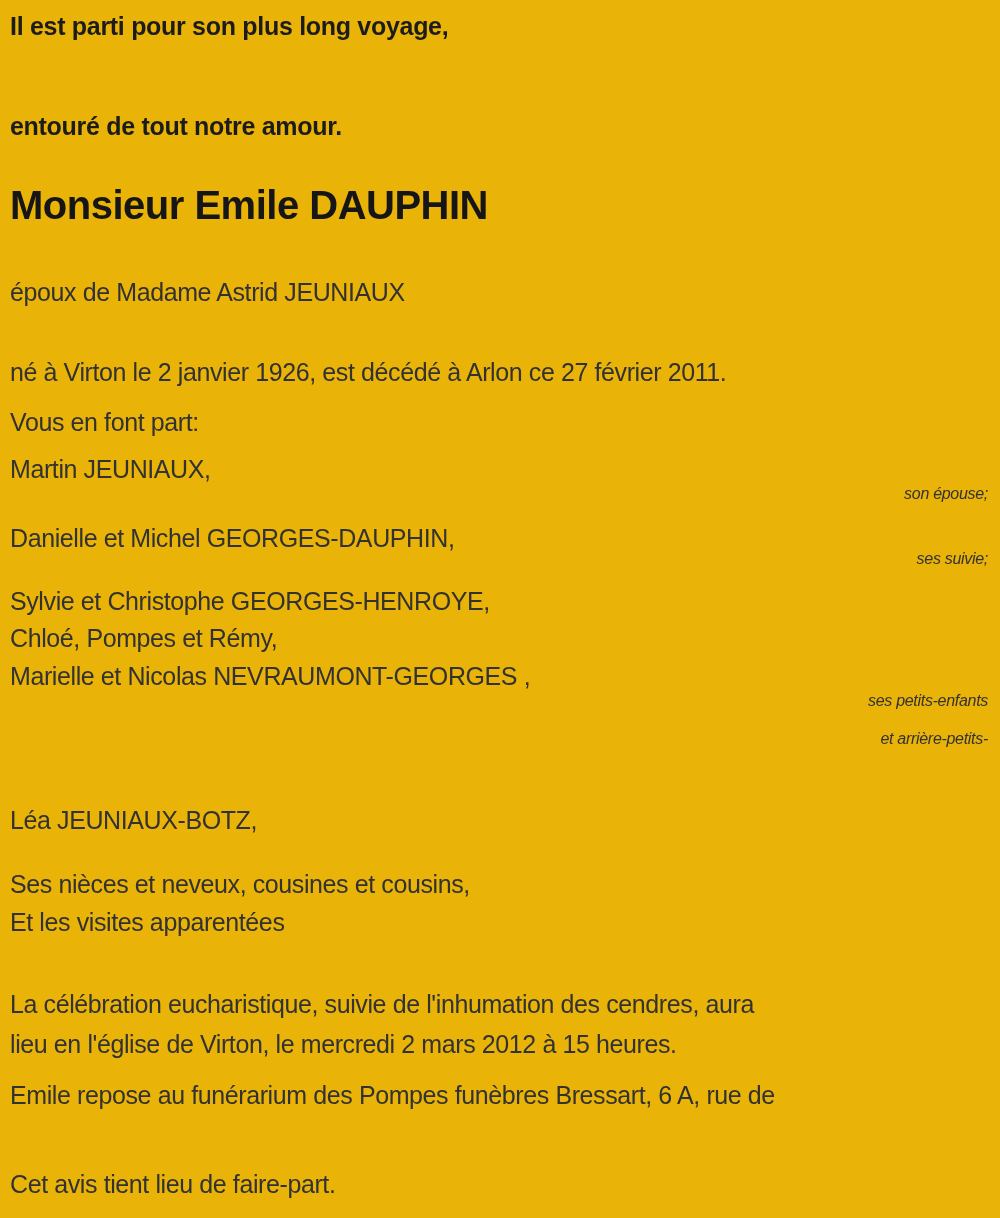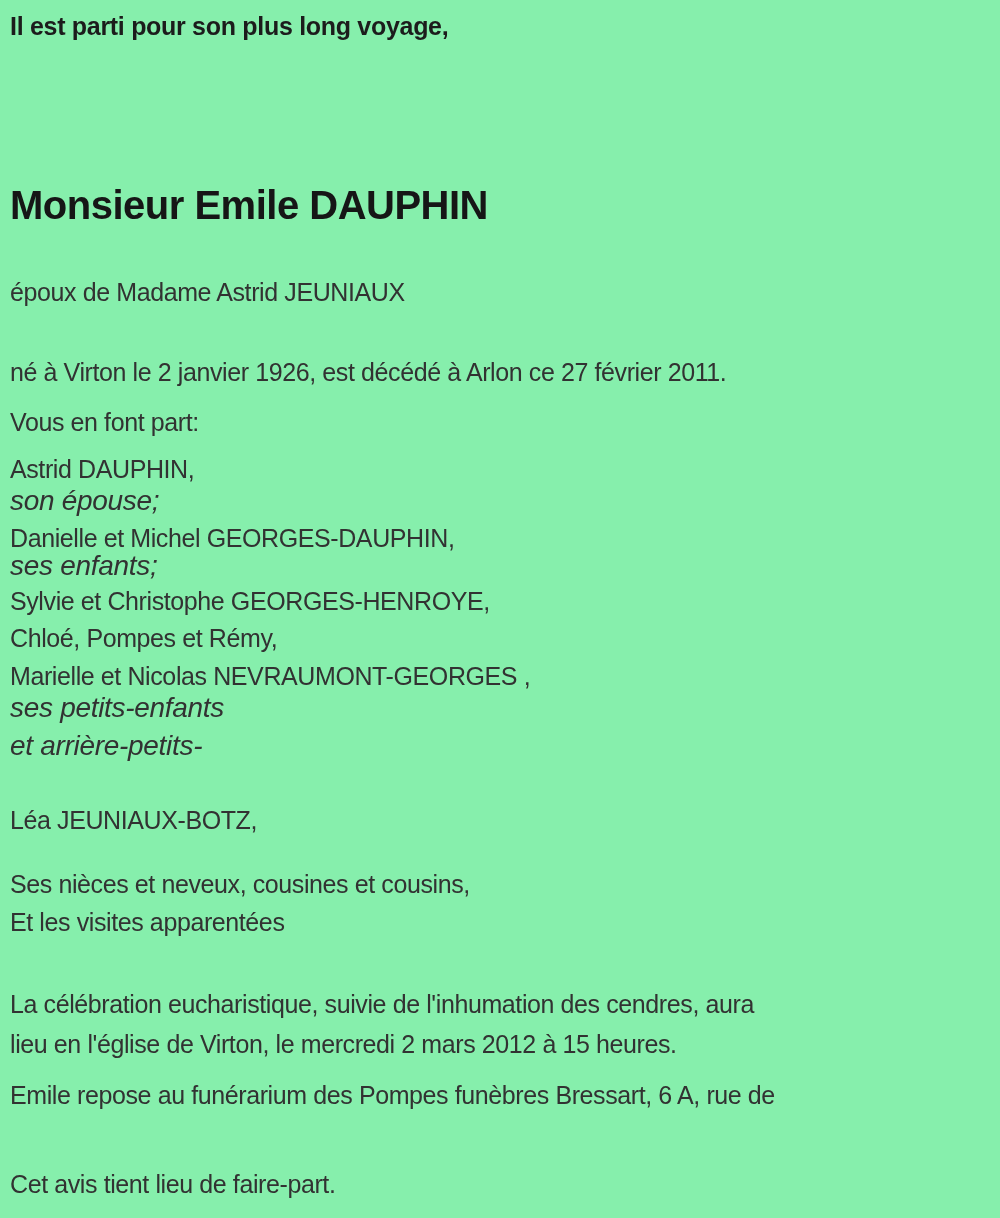--- a/index.html
+++ b/index.html
@@ -4,21 +4,21 @@
 <style>
   html, body {
     margin: 0;
     padding: 0;
     background: #ffffff;
   }
   .page {
     position: relative;
     width: 1000px;
     height: 1218px;
-    background: #86efac;
+    background: #eab308;
     font-family: "Liberation Sans", sans-serif;
     overflow: hidden;
   }
   .line {
     position: absolute;
     left: 10px;
     right: 12px;
     white-space: nowrap;
   }
   .epigraph {
@@ -33,46 +33,48 @@
     color: #161616;
     letter-spacing: -0.5px;
   }
   .body-text {
     font-size: 25px;
     font-weight: 400;
     color: #323232;
     letter-spacing: -0.4px;
   }
   .annot {
-    font-size: 28px;
+    font-size: 16px;
     font-style: italic;
     font-weight: 400;
     color: #323232;
+    text-align: right;
     letter-spacing: -0.3px;
   }
 </style>
 </head>
 <body>
 
 <div class="page">
 
   <div class="line epigraph" style="top:12px">Il est parti pour son plus long voyage,</div>
+  <div class="line epigraph" style="top:112px">entouré de tout notre amour.</div>
 
   <div class="line title" style="top:183px">Monsieur Emile DAUPHIN</div>
 
   <div class="line body-text" style="top:278px">époux de Madame Astrid JEUNIAUX</div>
 
   <div class="line body-text" style="top:358px">né à Virton le 2 janvier 1926, est décédé à Arlon ce 27 février 2011.</div>
   <div class="line body-text" style="top:408px">Vous en font part:</div>
 
-  <div class="line body-text" style="top:455px">Astrid DAUPHIN,</div>
+  <div class="line body-text" style="top:455px">Martin JEUNIAUX,</div>
   <div class="line annot" style="top:485px">son épouse;</div>
 
   <div class="line body-text" style="top:524px">Danielle et Michel GEORGES-DAUPHIN,</div>
-  <div class="line annot" style="top:550px">ses enfants;</div>
+  <div class="line annot" style="top:550px">ses suivie;</div>
 
   <div class="line body-text" style="top:587px">Sylvie et Christophe GEORGES-HENROYE,</div>
   <div class="line body-text" style="top:624px">Chloé, Pompes et Rémy,</div>
   <div class="line body-text" style="top:662px">Marielle et Nicolas NEVRAUMONT-GEORGES ,</div>
   <div class="line annot" style="top:692px">ses petits-enfants</div>
   <div class="line annot" style="top:730px">et arrière-petits-</div>
 
   <div class="line body-text" style="top:806px">Léa JEUNIAUX-BOTZ,</div>
 
   <div class="line body-text" style="top:870px">Ses nièces et neveux, cousines et cousins,</div>

